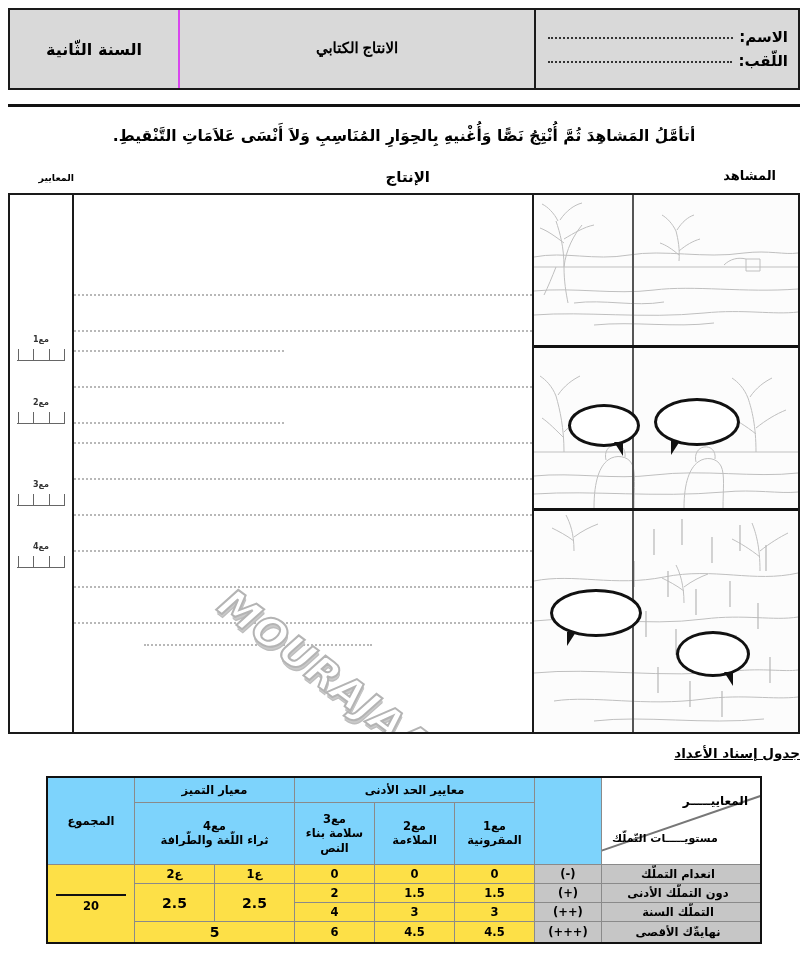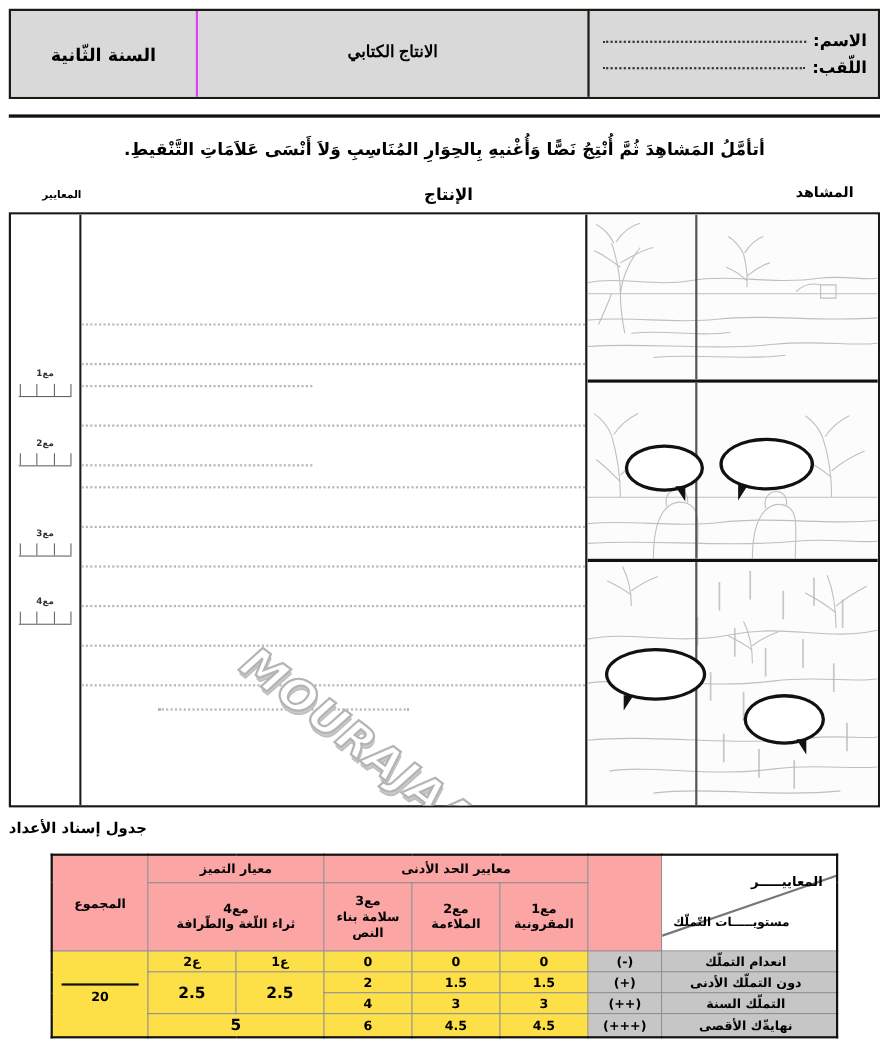--- a/index.html
+++ b/index.html
@@ -18,21 +18,21 @@
 
   
   .header-table {
     position: absolute;
     left: 8px;
     top: 8px;
     width: 792px;
     height: 82px;
     border: 2px solid #1a1a1a;
     box-sizing: border-box;
-    background: #bef264;
+    background: #f9a8d4;
     display: flex;
     flex-direction: row;
   }
   .hdr-cell {
     background: #d9d9d9;
     display: flex;
     flex-direction: column;
     align-items: center;
     justify-content: center;
     box-sizing: border-box;
@@ -260,23 +260,24 @@
     text-shadow: 2px 2px 0 #c9c9c9, 3px 3px 0 #bdbdbd;
     white-space: nowrap;
   }
 
   
   .grade-title {
     position: absolute;
     left: 8px;
     top: 745px;
     width: 792px;
-    text-align: left;
+    text-align: right;
     font-size: 13.5px;
     font-weight: bold;
+    text-decoration: underline;
   }
   .grade-wrap {
     position: absolute;
     left: 46px;
     top: 776px;
     width: 716px;
   }
   table.grade {
     border-collapse: collapse;
     width: 100%;
@@ -286,21 +287,21 @@
   }
   table.grade th, table.grade td {
     border: 1px solid #8a8a8a;
     text-align: center;
     vertical-align: middle;
     font-size: 11.5px;
     font-weight: bold;
     padding: 2px 2px;
     background: #fde047;
   }
-  table.grade thead th { background: #fca5a5; }
+  table.grade thead th { background: #7dd3fc; }
   .diag-cell {
     position: relative;
     height: 86px;
     background: #fff !important;
     padding: 0 !important;
   }
   .diag-cell .diag-line {
     position: absolute;
     left: 0; top: 0;
     width: 100%; height: 100%;

